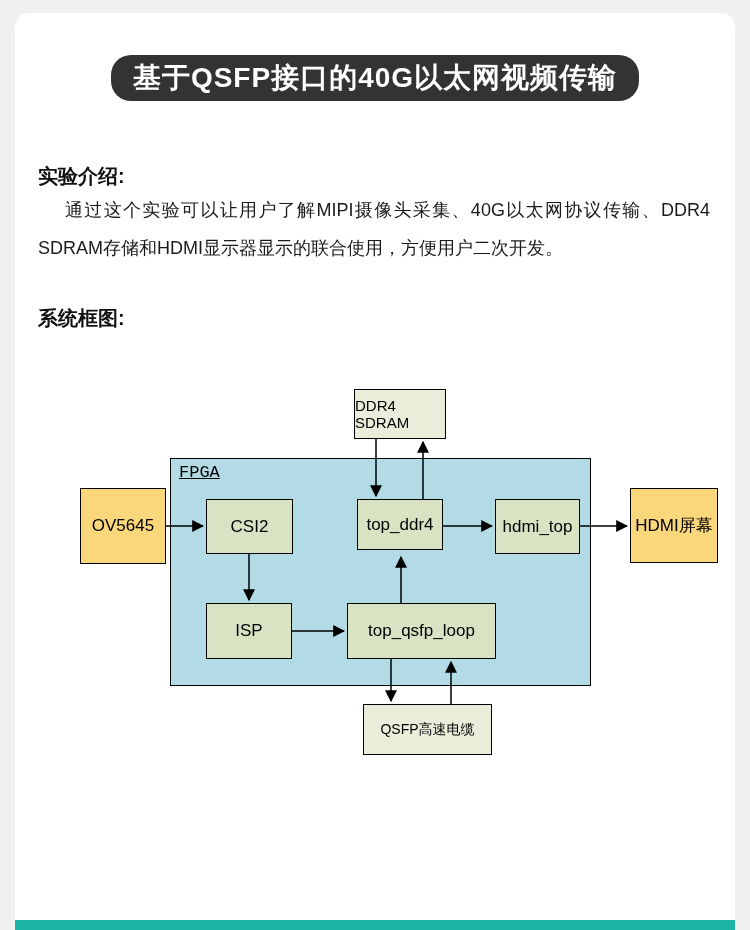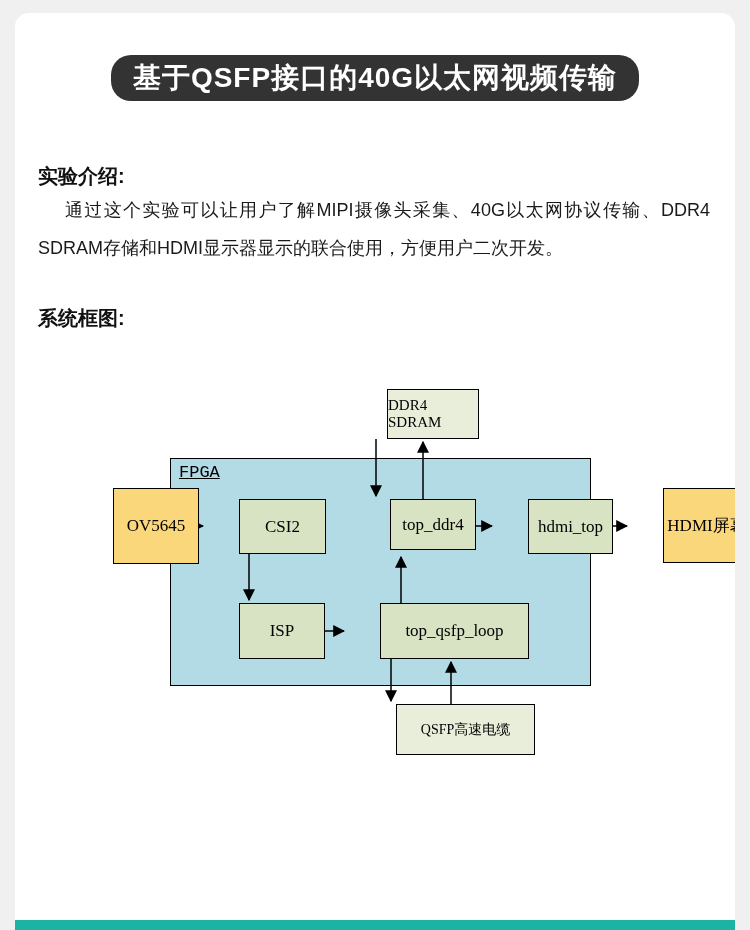--- a/index.html
+++ b/index.html
@@ -56,25 +56,24 @@
     width: 720px;
     height: 390px;
     margin-top: 50px;
   }
   .node {
     position: absolute;
     border: 1px solid #000000;
     display: flex;
     align-items: center;
     justify-content: center;
-    font-family: Liberation Serif, serif;
+    font-family: Liberation Sans, sans-serif;
     font-size: 17px;
     color: #000000;
     z-index: 2;
-    margin-left: 33px;
   }
   .fpga-box {
     position: absolute;
     left: 132px; top: 77px; width: 421px; height: 228px;
     background: #b3dbe6;
     border: 1px solid #000000;
     z-index: 0;
   }
   .fpga-label {
     position: absolute;
@@ -89,21 +88,21 @@
   .io         { background: #fbd77c; }
 
   .n-ddr4   { left: 316px; top: 8px;   width: 92px;  height: 50px; font-size: 15px; }
   .n-ov5645 { left: 42px;  top: 107px; width: 86px;  height: 76px; }
   .n-csi2   { left: 168px; top: 118px; width: 87px;  height: 55px; }
   .n-topddr { left: 319px; top: 118px; width: 86px;  height: 51px; }
   .n-hdmitop{ left: 457px; top: 118px; width: 85px;  height: 55px; }
   .n-screen { left: 592px; top: 107px; width: 88px;  height: 75px; }
   .n-isp    { left: 168px; top: 222px; width: 86px;  height: 56px; }
   .n-loop   { left: 309px; top: 222px; width: 149px; height: 56px; }
-  .n-cable  { left: 325px; top: 323px; width: 139px; height: 51px; font-size: 14px; }
+  .n-cable  { left: 325px; top: 323px; width: 129px; height: 51px; font-size: 14px; }
 
   .connectors {
     position: absolute;
     left: 0; top: 0;
     width: 720px; height: 390px;
     z-index: 1;
     pointer-events: none;
   }
   .footer-bar {
     position: absolute;

